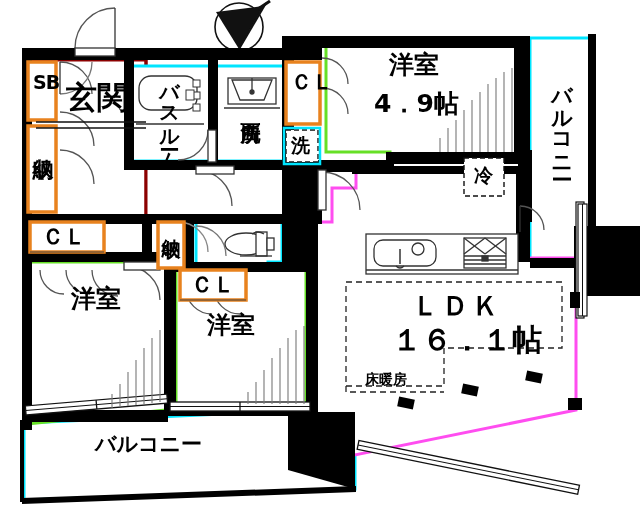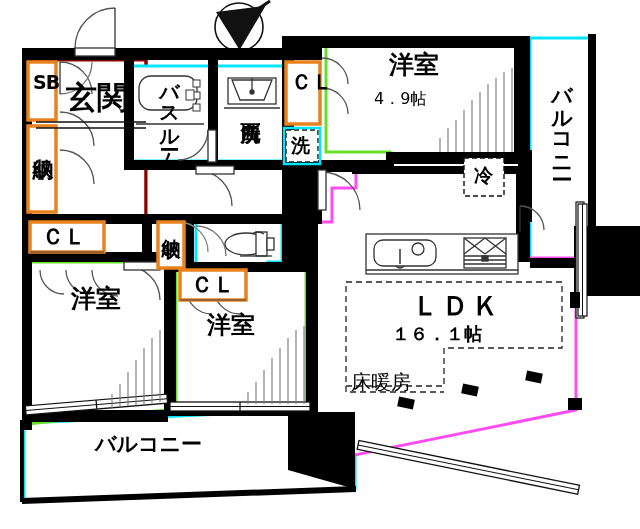--- a/index.html
+++ b/index.html
@@ -327,36 +327,36 @@
 
 <div class="lbl vert" style="left:160px;top:70px;font-size:20px;font-weight:600;">バスルーム</div>
 
 <div class="lbl vert" style="left:241px;top:108px;font-size:20px;font-weight:600;">洗面所</div>
 
 <div class="lbl" style="left:291px;top:136px;font-size:19px;font-weight:600;">洗</div>
 
 <div class="lbl" style="left:291px;top:70px;font-size:21px;font-weight:600;line-height:25px;width:24px;word-break:break-all;">ＣＬ</div>
 
 <div class="lbl" style="left:389px;top:52px;font-size:25px;font-weight:600;">洋室</div>
-<div class="lbl" style="left:374px;top:91px;font-size:16px;font-weight:400;text-align:right;">4．9帖</div>
+<div class="lbl" style="left:374px;top:91px;font-size:25px;font-weight:700;text-align:right;">4．9帖</div>
 
 <div class="lbl" style="left:474px;top:166px;font-size:19px;font-weight:600;">冷</div>
 
 <div class="lbl vert" style="left:551px;top:72px;font-size:21px;font-weight:600;">バルコニー</div>
 
 <div class="lbl vert" style="left:162px;top:224px;font-size:19px;font-weight:600;">収納</div>
 
 <div class="lbl" style="left:42px;top:226px;font-size:22px;font-weight:600;">ＣＬ</div>
 
 <div class="lbl" style="left:191px;top:274px;font-size:22px;font-weight:600;">ＣＬ</div>
 
 <div class="lbl" style="left:71px;top:286px;font-size:25px;font-weight:600;">洋室</div>
 
 <div class="lbl" style="left:207px;top:313px;font-size:24px;font-weight:600;">洋室</div>
 
 <div class="lbl" style="left:412px;top:292px;font-size:27px;font-weight:600;letter-spacing:3px;">ＬＤＫ</div>
-<div class="lbl" style="left:392px;top:325px;font-size:18px;font-weight:600;">１６．１帖</div>
-
-<div class="lbl" style="left:351px;top:372px;font-size:20px;font-weight:400;">床暖房</div>
+<div class="lbl" style="left:392px;top:325px;font-size:30px;font-weight:600;">１６．１帖</div>
+
+<div class="lbl" style="left:365px;top:372px;font-size:14px;font-weight:700;">床暖房</div>
 
 <div class="lbl" style="left:95px;top:434px;font-size:21px;font-weight:600;">バルコニー</div>
 
 </div>
 
 </body></html>

